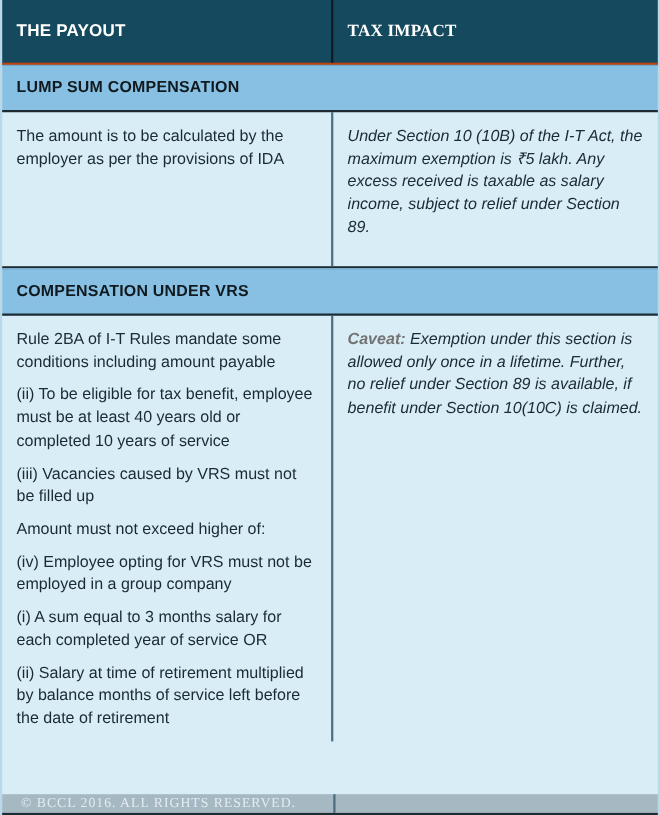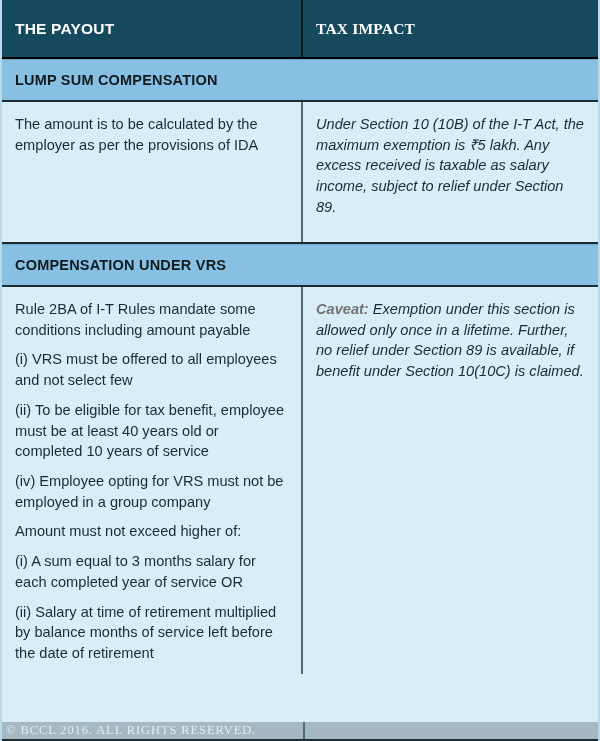--- a/index.html
+++ b/index.html
@@ -22,21 +22,21 @@
     box-sizing: border-box;
     border-left: 2px solid #b9d9ea;
     border-right: 2px solid #b9d9ea;
   }
 
   
   .head-row {
     display: flex;
     height: 57px;
     background: #154a5e;
-    border-bottom: 2px solid #000000;
+    border-bottom: 2px solid #c2410c;
   }
   .head-cell {
     box-sizing: border-box;
     display: flex;
     align-items: center;
     padding: 0 13px;
     color: #ffffff;
     font-weight: bold;
     font-size: 15.5px;
     letter-spacing: 0.2px;
@@ -102,21 +102,21 @@
   
   .copyright-bar {
     position: absolute;
     left: 0;
     right: 0;
     bottom: 0;
     height: 19px;
     background: #a6b8c2;
     display: flex;
     align-items: center;
-    padding-left: 4px;
+    padding-left: 17px;
     box-sizing: border-box;
     border-bottom: 2px solid #1d2b33;
   }
   .copyright-bar .divider-stub {
     position: absolute;
     left: 301px;
     top: 0;
     bottom: 0;
     width: 2px;
     background: #4c6b7c;
@@ -157,24 +157,24 @@
     </div>
   </div>
 
   <div class="band">
     <span>COMPENSATION UNDER VRS</span>
   </div>
 
   <div class="content-row last">
     <div class="cell left">
       <p>Rule 2BA of I-T Rules mandate some conditions including amount payable</p>
-      <p>(i) VRS must be offered to all employees and not select few</p>
       <p>(ii) To be eligible for tax benefit, employee must be at least 40 years old or completed 10 years of service</p>
+      <p>(iii) Vacancies caused by VRS must not be filled up</p>
+      <p>Amount must not exceed higher of:</p>
       <p>(iv) Employee opting for VRS must not be employed in a group company</p>
-      <p>Amount must not exceed higher of:</p>
       <p>(i) A sum equal to 3 months salary for each completed year of service OR</p>
       <p>(ii) Salary at time of retirement multiplied by balance months of service left before the date of retirement</p>
     </div>
     <div class="cell right">
       <p><span class="caveat-label">Caveat:</span><span> Exemption under this section is allowed only once in a lifetime. Further, no relief under Section 89 is available, if benefit under Section 10(10C) is claimed.</span></p>
     </div>
   </div>
 
   <div class="copyright-bar">
     <div class="divider-stub"></div>

